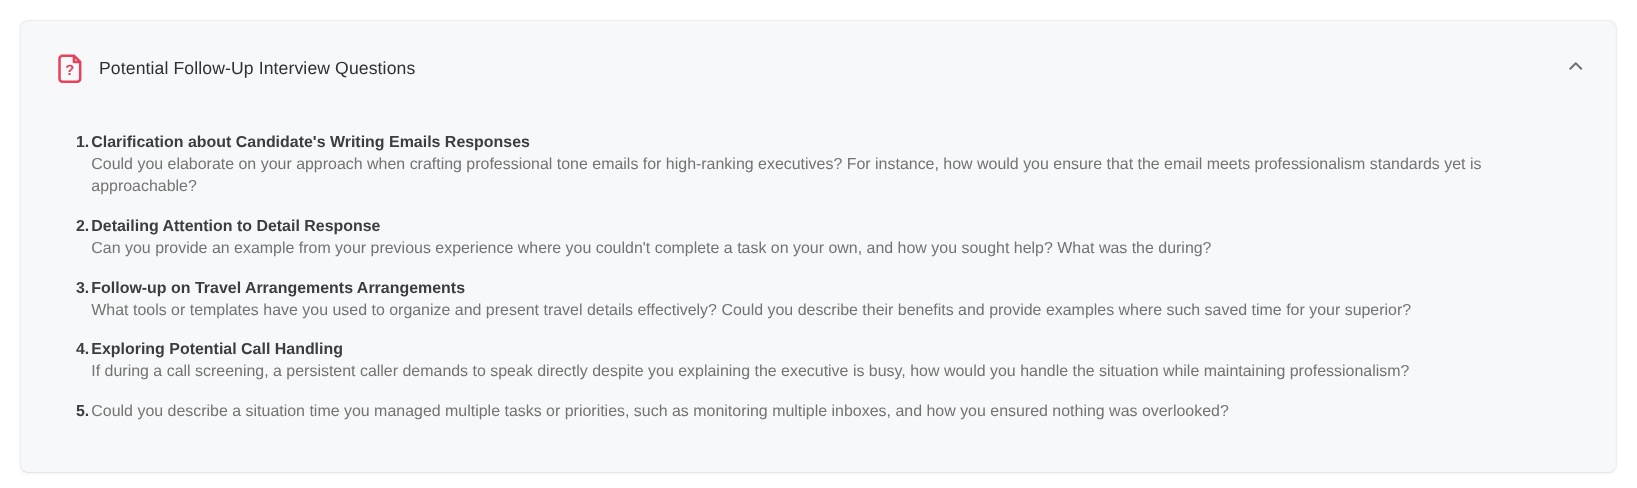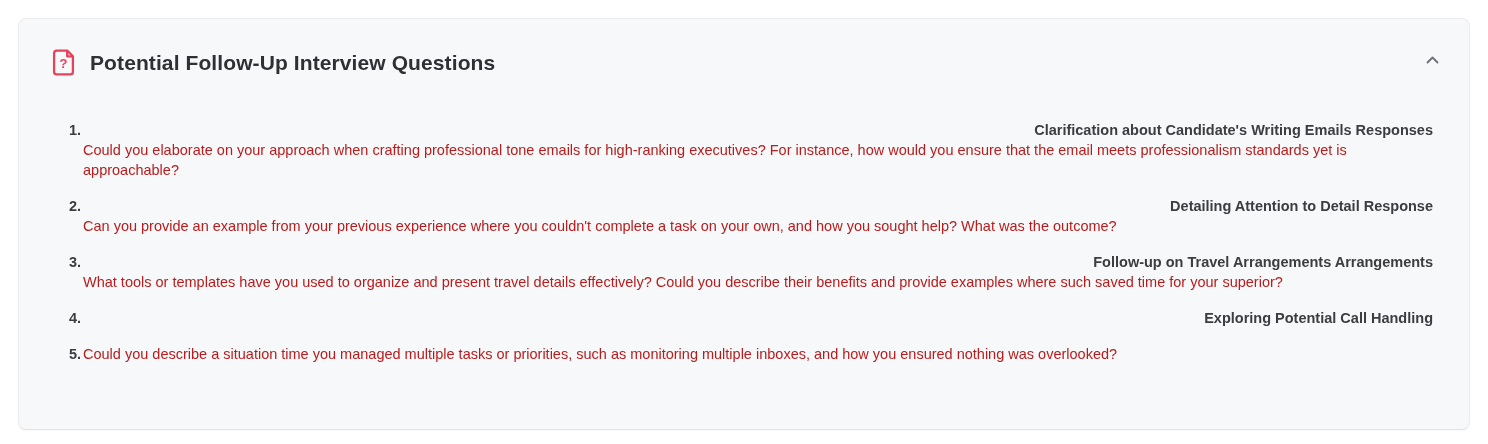--- a/index.html
+++ b/index.html
@@ -24,22 +24,22 @@
     box-shadow: 0 1px 2px rgba(0,0,0,0.03);
   }
   .card-header {
     display: flex;
     align-items: center;
     gap: 14px;
     cursor: pointer;
   }
   .doc-icon { flex: 0 0 auto; display: flex; }
   .header-title {
-    font-size: 21px;
-    font-weight: 700;
+    font-size: 16px;
+    font-weight: 400;
     color: #2f3033;
     letter-spacing: 0.1px;
   }
   .collapse-btn {
     position: absolute;
     top: 32px;
     right: 28px;
     width: 18px;
     height: 18px;
     display: flex;
@@ -66,26 +66,25 @@
   .q-num {
     grid-column: 1;
     font-weight: 700;
     color: #3c3d40;
     white-space: nowrap;
   }
   .q-title {
     grid-column: 2;
     font-weight: 700;
     color: #3c3d40;
-    text-align: right;
   }
   .q-body {
     grid-column: 2;
     font-weight: 400;
-    color: #b91c1c;
+    color: #737373;
     max-width: 1330px;
   }
 </style>
 </head>
 <body>
 
 <div class="card">
 
   <div class="card-header">
     <span class="doc-icon">
@@ -110,32 +109,33 @@
 
     <div class="q-item">
       <span class="q-num">1.</span>
       <span class="q-title">Clarification about Candidate's Writing Emails Responses</span>
       <span class="q-body">Could you elaborate on your approach when crafting professional tone emails for high-ranking executives? For instance, how would you ensure that the email meets professionalism standards yet is approachable?</span>
     </div>
 
     <div class="q-item">
       <span class="q-num">2.</span>
       <span class="q-title">Detailing Attention to Detail Response</span>
-      <span class="q-body">Can you provide an example from your previous experience where you couldn't complete a task on your own, and how you sought help? What was the outcome?</span>
+      <span class="q-body">Can you provide an example from your previous experience where you couldn't complete a task on your own, and how you sought help? What was the during?</span>
     </div>
 
     <div class="q-item">
       <span class="q-num">3.</span>
       <span class="q-title">Follow-up on Travel Arrangements Arrangements</span>
       <span class="q-body">What tools or templates have you used to organize and present travel details effectively? Could you describe their benefits and provide examples where such saved time for your superior?</span>
     </div>
 
     <div class="q-item">
       <span class="q-num">4.</span>
       <span class="q-title">Exploring Potential Call Handling</span>
+      <span class="q-body">If during a call screening, a persistent caller demands to speak directly despite you explaining the executive is busy, how would you handle the situation while maintaining professionalism?</span>
     </div>
 
     <div class="q-item">
       <span class="q-num">5.</span>
       <span class="q-body">Could you describe a situation time you managed multiple tasks or priorities, such as monitoring multiple inboxes, and how you ensured nothing was overlooked?</span>
     </div>
 
   </div>
 </div>
 

